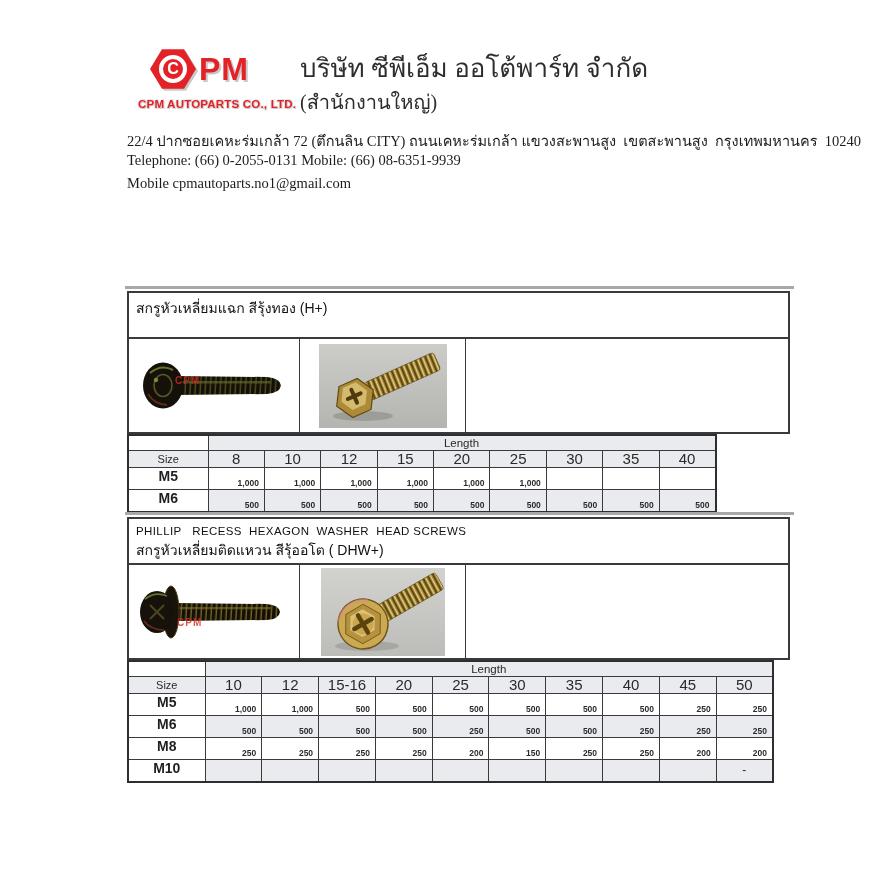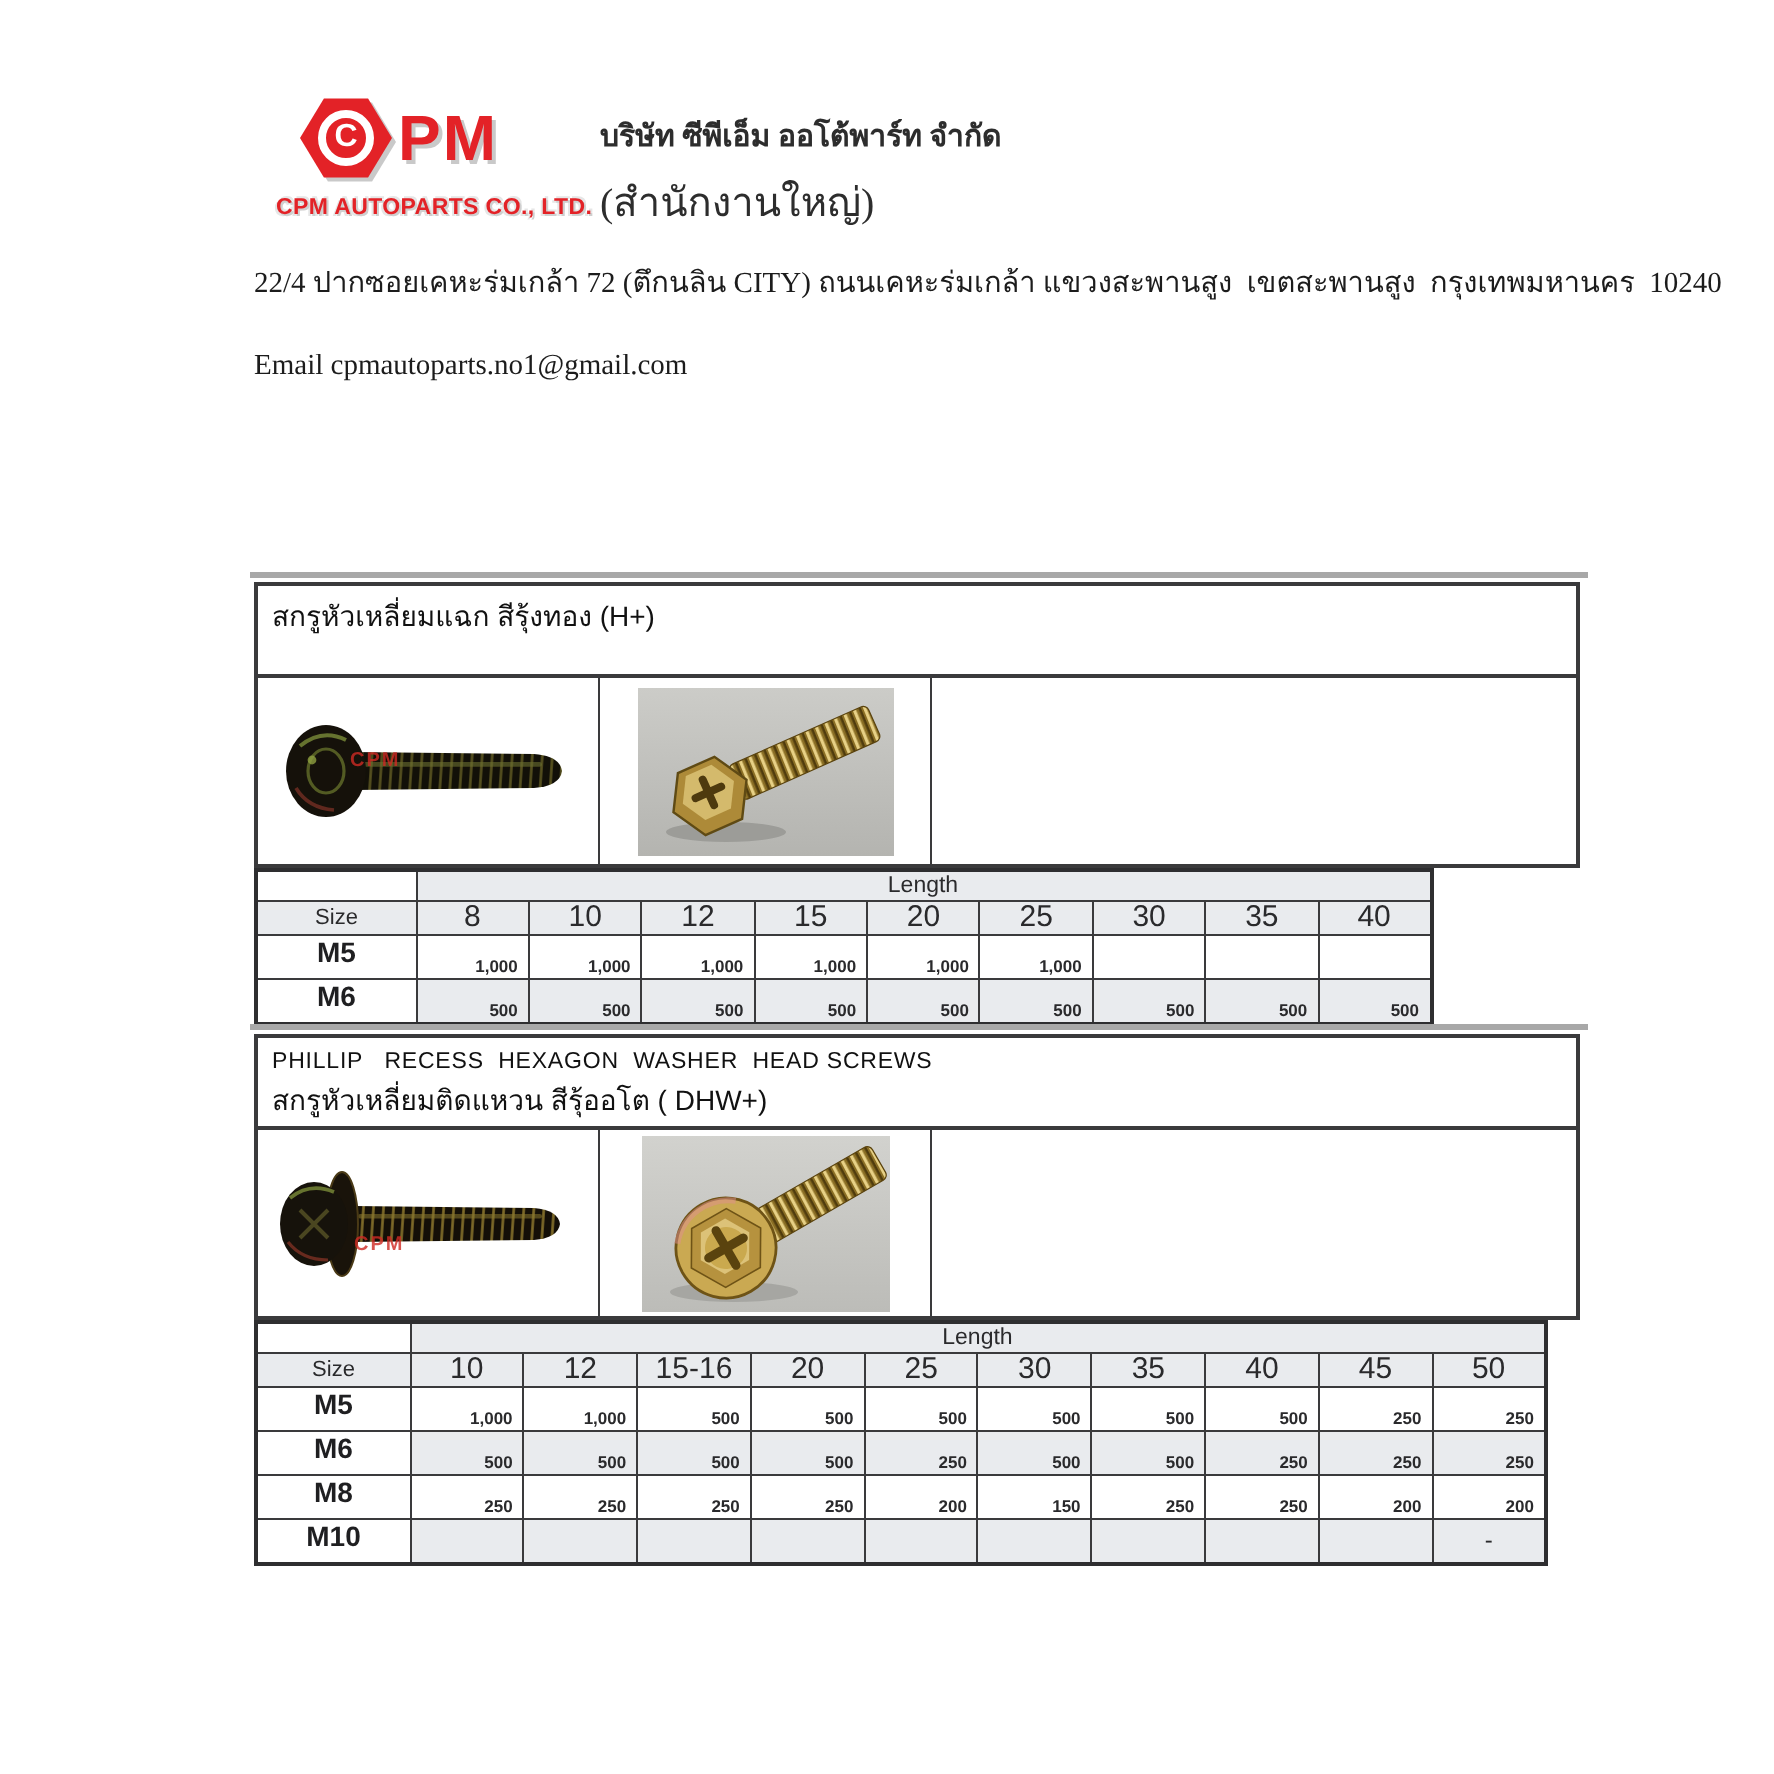--- a/index.html
+++ b/index.html
@@ -16,21 +16,21 @@
     clip-path:polygon(26% 3%, 74% 3%, 100% 50%, 74% 97%, 26% 97%, 0% 50%); }
   .hex-ring { width:28px; height:28px; border:4px solid #ffffff; border-radius:50%;
     display:flex; align-items:center; justify-content:center; }
   .hex-c { color:#ffffff; font-weight:800; font-size:16px; line-height:1; }
   .logo-pm { color:#e32227; font-weight:800; font-size:32px; letter-spacing:1px; line-height:1;
     font-family:"Liberation Sans","DejaVu Sans",sans-serif; }
   .logo-caption { margin-top:4px; color:#e32227; font-weight:800; font-size:11.5px; letter-spacing:0.2px;
     white-space:nowrap; text-shadow:1px 1px 0 #cfcfcf, -1px 1px 0 #e6e6e6, 1px -1px 0 #e6e6e6; }
   .company { position:absolute; left:300px; top:52px; color:#2d2d2d;
     font-family:"Liberation Serif","DejaVu Serif",serif; }
-  .company-name { font-size:15px; line-height:34px;font-weight:bold; }
+  .company-name { font-size:26px; line-height:34px; }
   .company-branch { font-size:20px; line-height:32px; }
   .addr-line { position:absolute; left:127px; color:#1c1c1c;
     font-family:"Liberation Serif","DejaVu Serif",serif; font-size:14.5px; white-space:pre; }
   .addr1 { top:129px; }
   .addr2 { top:152px; }
   .addr3 { top:175px; }
   
   .tbl { position:absolute; left:127px; width:663px; }
   .tbl1 { top:291px; }
   .tbl2 { top:517px; }
@@ -77,21 +77,22 @@
     </div>
     <div class="logo-caption">CPM AUTOPARTS CO., LTD.</div>
   </div>
 
   <div class="company">
     <div class="company-name">บริษัท ซีพีเอ็ม ออโต้พาร์ท จำกัด</div>
     <div class="company-branch">(สำนักงานใหญ่)</div>
   </div>
 
   <div class="addr-line addr1">22/4 ปากซอยเคหะร่มเกล้า 72 (ตึกนลิน CITY) ถนนเคหะร่มเกล้า แขวงสะพานสูง  เขตสะพานสูง  กรุงเทพมหานคร  10240</div>
-  <div class="addr-line addr3">Email cpmautoparts.no1@gmail.com</div>
+  <div class="addr-line addr2">Telephone: (66) 0-2055-0131 Mobile: (66) 08-6351-9939</div>
+  <div class="addr-line addr3">Mobile cpmautoparts.no1@gmail.com</div>
 
   <div class="tbl tbl1">
     <div class="scanband"></div>
     <div class="tbl-head">
       <div class="tbl-title-th">สกรูหัวเหลี่ยมแฉก สีรุ้งทอง (H+)</div>
     </div>
     <div class="photo-row">
       <div class="pcell pcell-1">
         <svg width="150" height="56" viewBox="0 0 150 56" style="position:absolute;left:12px;top:19px">
           <defs>

